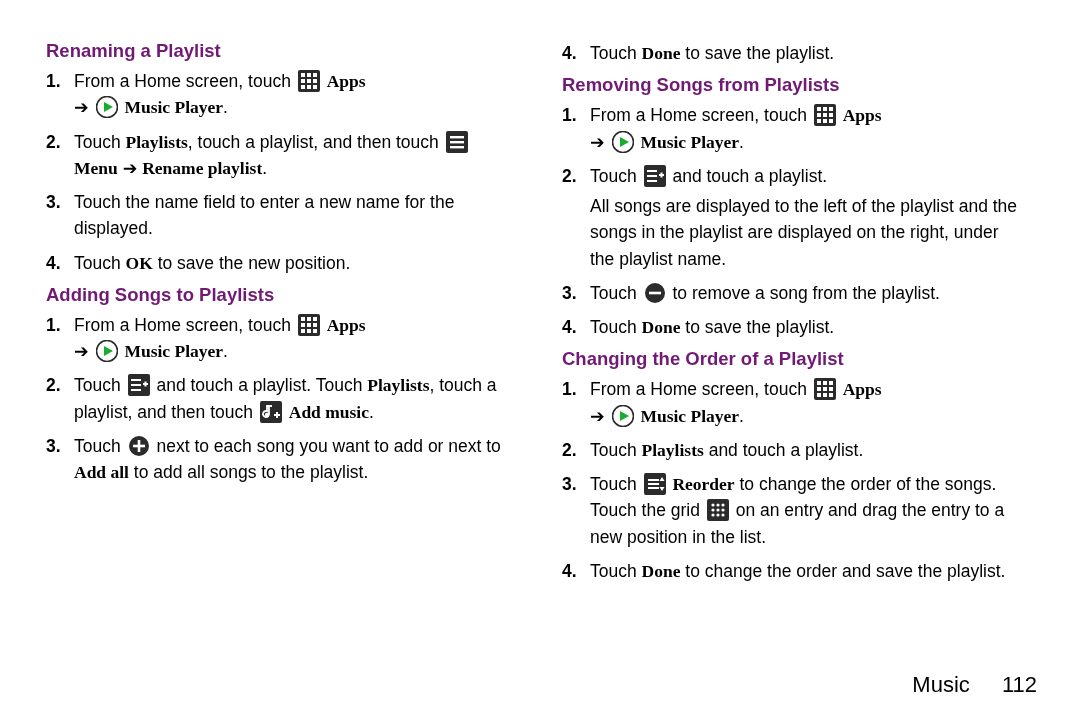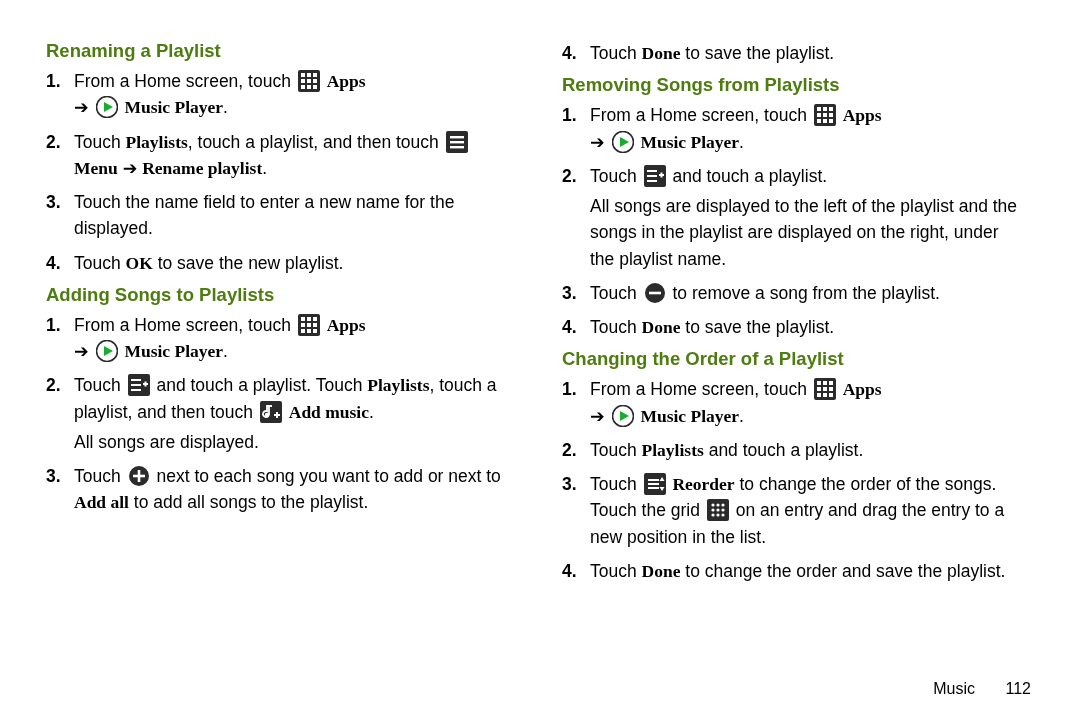--- a/index.html
+++ b/index.html
@@ -12,21 +12,21 @@
     background: #fff;
   }
   .page {
     display: flex;
     padding: 36px 46px 10px 46px;
     gap: 44px;
     height: 680px;
   }
   .col { flex: 1; }
   .section-title {
-    color: #4d7c0f;
+    color: #701a75;
     font-weight: bold;
     font-size: 18.5px;
     margin: 4px 0 6px 0;
   }
   ol { list-style: none; padding-left: 28px; }
   ol > li { position: relative; margin: 4px 0 8px 0; line-height: 1.5; }
   ol > li .num {
     position: absolute;
     left: -28px;
     top: 0;
@@ -41,22 +41,22 @@
     width: 22px;
     height: 22px;
     vertical-align: -5px;
     margin: 0 2px;
   }
   .icon svg { width: 22px; height: 22px; }
   .arrow { font-family: "DejaVu Sans", Arial, sans-serif; font-weight: bold; }
   .footer {
     position: absolute;
     bottom: 22px;
-    right: 49px;
-    font-size: 16px;
+    right: 43px;
+    font-size: 22px;
   }
   .footer .pg { margin-left: 26px; }
 </style>
 </head>
 <body>
 
 <svg width="0" height="0" style="position:absolute">
   <defs>
     <g id="i-apps">
       <rect x="0" y="0" width="22" height="22" rx="2" fill="#2b2b2b"></rect>
@@ -161,21 +161,21 @@
             </svg>
           </span>
         <span class="b">Menu</span>
         <span class="arrow">➔</span>
         <span class="b">Rename playlist</span>.
       </li>
       <li><span class="num">3.</span>
         <span>Touch the name field to enter a new name for the displayed.</span>
       </li>
       <li><span class="num">4.</span>
-        <span>Touch </span><span class="b">OK</span><span> to save the new playlist.</span>
+        <span>Touch </span><span class="b">OK</span><span> to save the new position.</span>
       </li>
     </ol>
 
     <div class="section-title">Adding Songs to Playlists</div>
     <ol>
       <li><span class="num">1.</span>
         <span>From a Home screen, touch </span>
         <span class="icon">
             <svg>
               <use href="#i-apps"></use>
@@ -198,21 +198,20 @@
             </svg>
           </span>
         <span> and touch a playlist.</span>
         <span>Touch </span><span class="b">Playlists</span><span>, touch a playlist, and then touch </span>
         <span class="icon">
             <svg>
               <use href="#i-noteplus"></use>
             </svg>
           </span>
         <span class="b">Add music</span>.
-        <div class="para">All songs are displayed.</div>
       </li>
       <li><span class="num">3.</span>
         <span>Touch </span>
         <span class="icon">
             <svg>
               <use href="#i-circleplus"></use>
             </svg>
           </span>
         <span> next to each song you want to add or next to </span><span class="b">Add all</span><span> to add all songs to the playlist.</span>
       </li>

